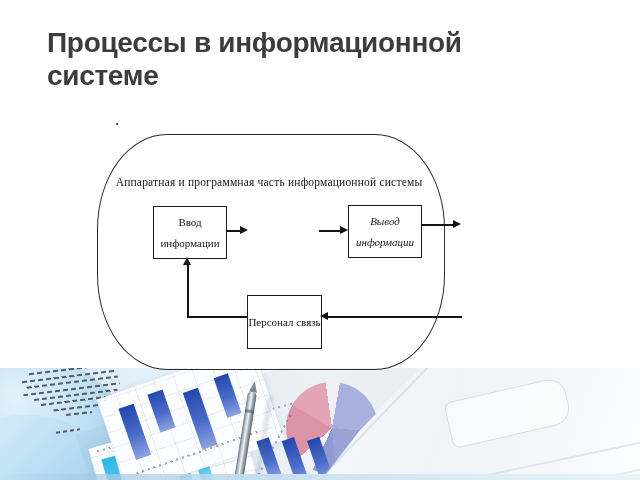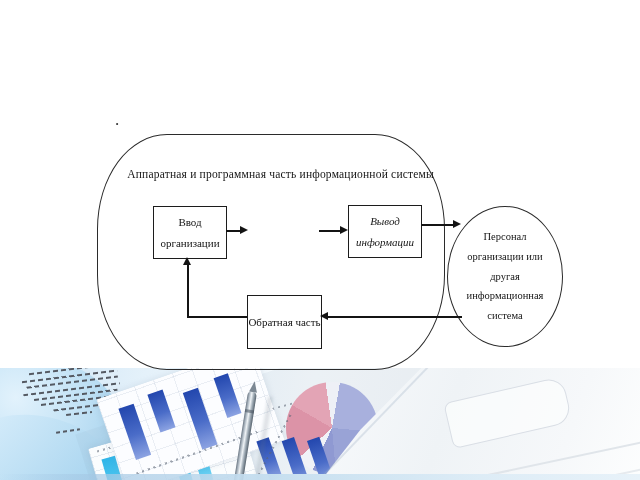--- a/index.html
+++ b/index.html
@@ -8,21 +8,21 @@
   
   .title{position:absolute;left:47px;top:26px;width:480px;
          font-size:28px;font-weight:bold;line-height:1.18;color:#3c3c3e;letter-spacing:-0.3px;}
   .bullet{position:absolute;left:115px;top:110px;font-size:17px;color:#333;
           font-family:"Liberation Serif",serif;}
   
   .diagram{position:absolute;left:0;top:0;width:640px;height:480px;z-index:3;
            font-family:"Liberation Serif",serif;color:#151515;}
   .outer-shape{position:absolute;left:97px;top:134px;width:346px;height:234px;
                border:1px solid #2b2b2b;border-radius:70px / 95px;background:transparent;}
-  .sys-label{position:absolute;left:104px;top:168px;width:330px;text-align:right;
+  .sys-label{position:absolute;left:104px;top:176px;width:330px;text-align:center;
              font-size:11.5px;letter-spacing:0.2px;}
   .dbox{position:absolute;border:1px solid #1c1c1c;background:#fff;display:flex;
         align-items:center;justify-content:center;text-align:center;
         font-size:11px;line-height:1.85;}
   .b-input{left:153px;top:206px;width:72px;height:51px;}
   .b-processing{left:248px;top:206px;width:70px;height:51px;}
   .b-output{left:348px;top:205px;width:72px;height:51px;font-style:italic;}
   .b-feedback{left:247px;top:295px;width:73px;height:52px;}
   .ellipse{position:absolute;left:447px;top:206px;width:116px;height:141px;
            border:1px solid #2b2b2b;border-radius:50%;background:#fff;
@@ -110,31 +110,31 @@
   .ph-pen::after{content:"";position:absolute;top:18px;left:0;right:0;height:3px;
           background:rgba(70,80,92,.55);}
   .ph-bottom-strip{left:0;top:106px;width:640px;height:6px;
           background:linear-gradient(90deg,rgba(180,210,235,0) 0%,rgba(165,200,228,.7) 15%,#c8e0f0 45%,#ddecf6 75%,#e8f2f9 100%);}
 </style>
 </head>
 <body>
 
 <div class="slide">
 
+  <div class="title">Процессы в информационной системе</div>
   <span class="bullet">.</span>
 
   <div class="diagram">
     <div class="outer-shape"></div>
     <div class="sys-label">Аппаратная и программная часть информационной системы</div>
 
-    <div class="dbox b-input">Ввод организации</div>
+    <div class="dbox b-input">Ввод информации</div>
     <div class="dbox b-output">Вывод информации</div>
-    <div class="dbox b-feedback">Обратная часть</div>
-
-    <div class="ellipse">Персонал организации или другая информационная система</div>
+    <div class="dbox b-feedback">Персонал связь</div>
+
 
     <div class="hline" style="left:226px;top:230px;width:15px;"></div>
     <div class="tri tri-right" style="left:240px;top:226px;"></div>
 
     <div class="hline" style="left:319px;top:230px;width:22px;"></div>
     <div class="tri tri-right" style="left:340px;top:226px;"></div>
 
     <div class="hline" style="left:421px;top:224px;width:33px;"></div>
     <div class="tri tri-right" style="left:453px;top:220px;"></div>
 

